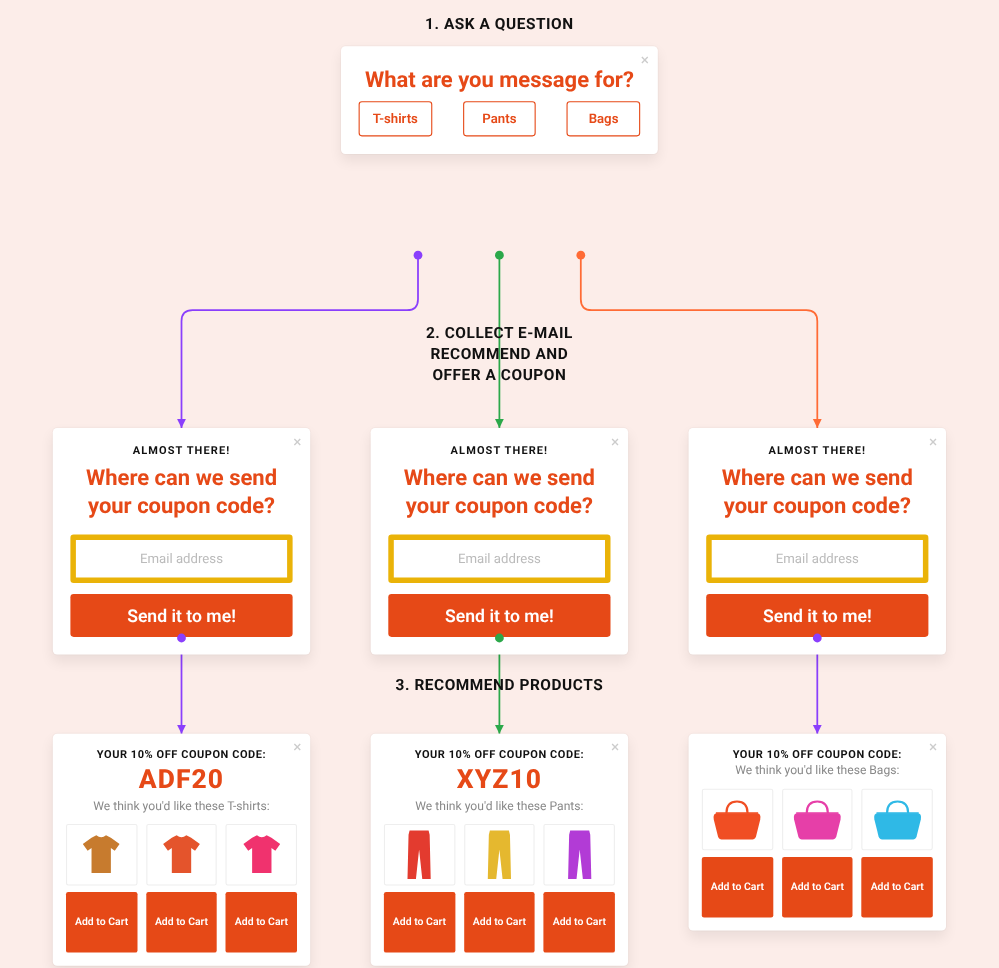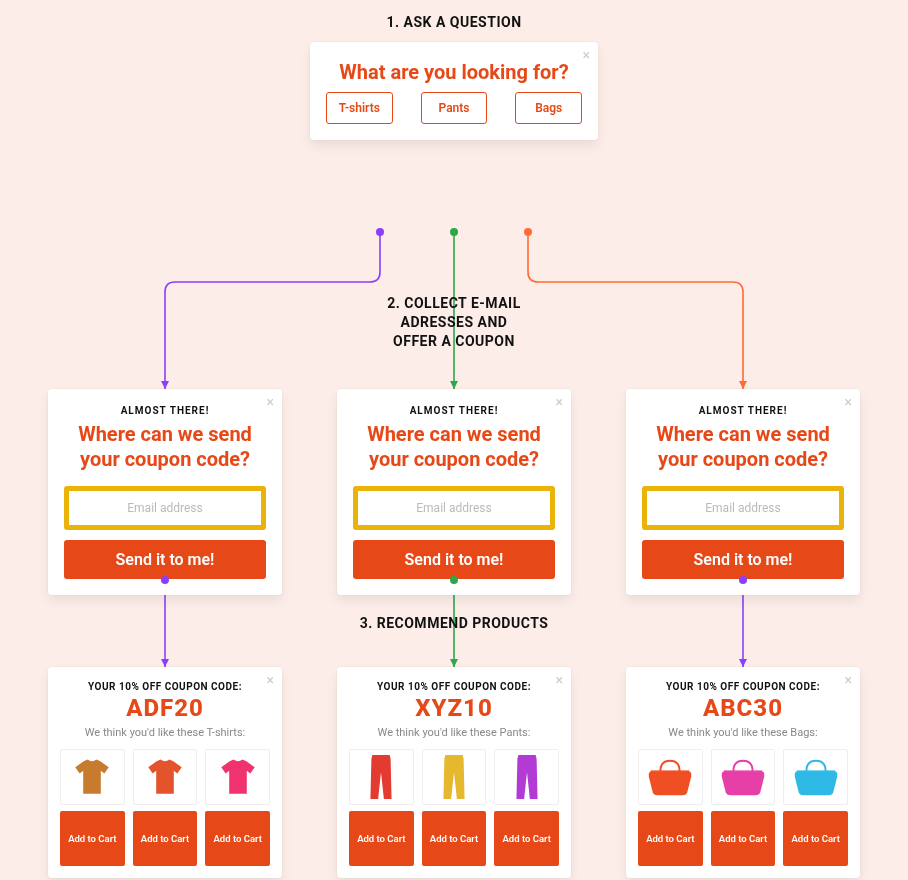--- a/index.html
+++ b/index.html
@@ -64,28 +64,28 @@
     <polygon points="454,389 450,381 458,381" fill="#2BA84A"></polygon>
     <polygon points="743,389 739,381 747,381" fill="#FF6B35"></polygon>
     <polygon points="165,667 161,659 169,659" fill="#8A3FFC"></polygon>
     <polygon points="454,667 450,659 458,659" fill="#2BA84A"></polygon>
     <polygon points="743,667 739,659 747,659" fill="#8A3FFC"></polygon>
   </svg>
 
   <div class="step-label" style="left:0;right:0;top:14px;">1. ASK A QUESTION</div>
   <div class="step-label" style="left:0;right:0;top:294px;line-height:1.35;">
     <span>2. COLLECT E-MAIL</span><br>
-    <span>ADRESSES AND</span><br>
+    <span>RECOMMEND AND</span><br>
     <span>OFFER A COUPON</span>
   </div>
   <div class="step-label" style="left:0;right:0;top:615px;">3. RECOMMEND PRODUCTS</div>
 
   <div class="card" style="left:310px;top:42px;width:288px;">
     <span class="close">×</span>
-    <div class="q-title">What are you looking for?</div>
+    <div class="q-title">What are you message for?</div>
     <div class="q-opts">
       <button class="q-opt">T-shirts</button>
       <button class="q-opt">Pants</button>
       <button class="q-opt">Bags</button>
     </div>
   </div>
 
   <span class="dot" style="left:376px;top:228px;background:#8A3FFC;"></span>
   <span class="dot" style="left:450px;top:228px;background:#2BA84A;"></span>
   <span class="dot" style="left:524px;top:228px;background:#FF6B35;"></span>
@@ -177,21 +177,20 @@
                 <path fill="#B23BD6" d="M12 4 L48 4 L50 12 L52 96 L36 96 L30 40 L24 96 L8 96 L10 12 Z"></path>
               </svg>
             </div>
       <button class="p-add">Add to Cart</button>
     </div>
         </div>
       </div>
       <div class="card" style="left: 626px; top: 667px; width: 234px; padding: 14px 12px 12px;">
     <span class="close">×</span>
     <div class="p-eyebrow">YOUR 10% OFF COUPON CODE:</div>
-    <div class="p-code">ABC30</div>
     <div class="p-sub">We think you'd like these Bags:</div>
     <div class="p-grid">
     <div class="p-item">
       <div class="p-img">
               <svg width="48" height="40" viewBox="0 0 100 80">
                 <path fill="none" stroke="#F04E23" stroke-width="4" d="M30 28 Q30 6 50 6 Q70 6 70 28"></path>
                 <path fill="#F04E23" d="M12 28 L88 28 Q96 28 94 40 L86 72 Q84 78 76 78 L24 78 Q16 78 14 72 L6 40 Q4 28 12 28 Z"></path>
                 <rect x="10" y="26" width="80" height="6" fill="#F04E23" opacity="0.85"></rect>
               </svg>
             </div>

